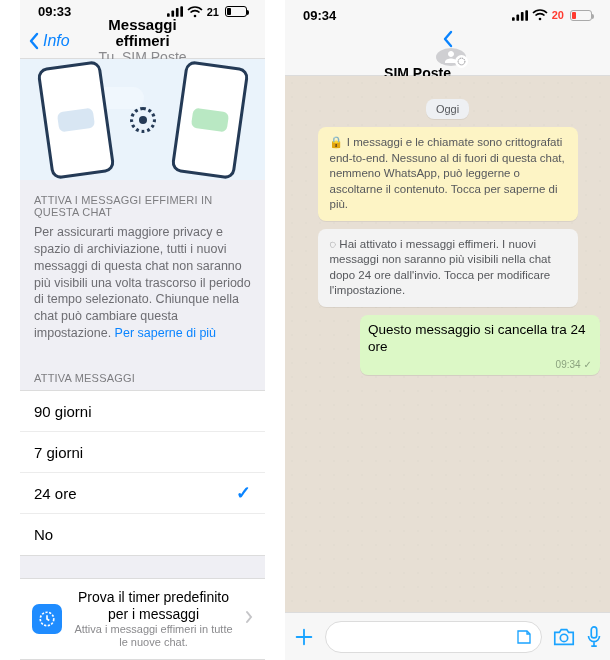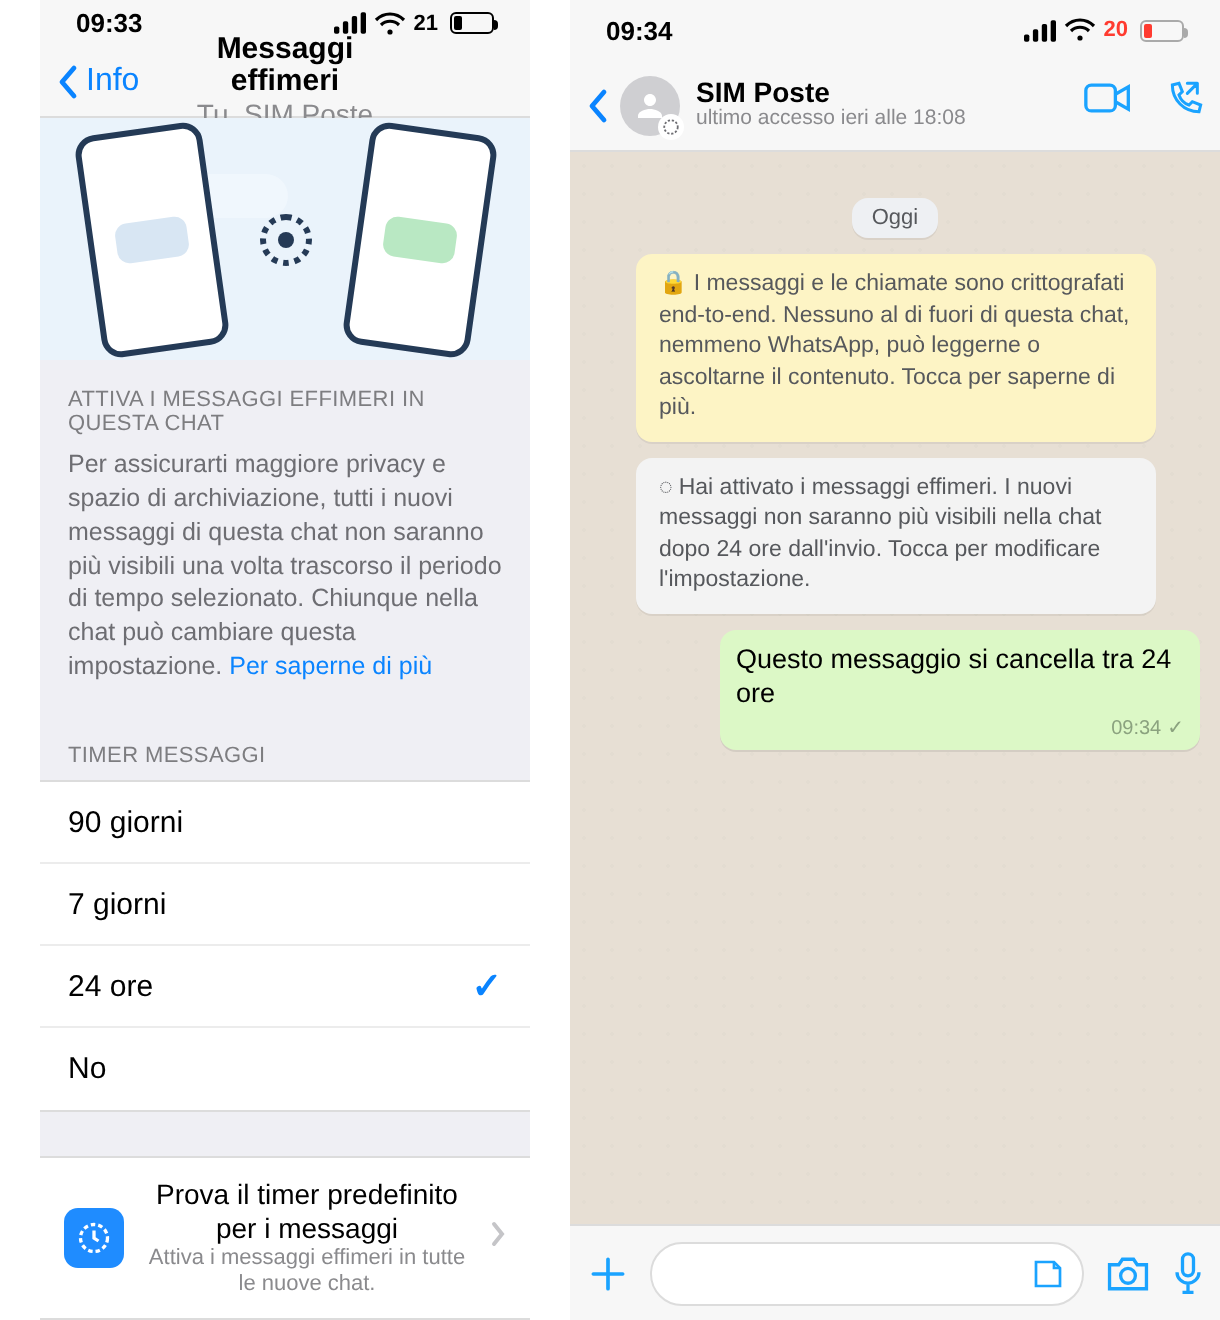--- a/index.html
+++ b/index.html
@@ -4,21 +4,21 @@
 <style>
   * { box-sizing: border-box; margin: 0; padding: 0; font-family: -apple-system, "Helvetica Neue", Arial, sans-serif; }
   body { width: 610px; height: 660px; display: flex; background: #fff; }
   .phone { width: 368px; height: 660px; position: relative; display: flex; flex-direction: column; background: #efeff4; margin-left: 20px; }
   .phone.right { background: #e7dfd4; }
   .statusbar { height: 30px; display: flex; align-items: center; justify-content: space-between; padding: 0 18px; background: #f7f7f7; font-size: 13px; font-weight: 600; }
   .phone.right .statusbar { background: #f7f7f7; }
   .st-right { display: flex; align-items: center; gap: 4px; }
   .signal, .wifi, .batt { display: inline-flex; align-items: center; }
   .navbar { height: 46px; display: flex; align-items: center; padding: 0 8px; background: #f7f7f7; border-bottom: 1px solid #dcdcdc; position: relative; }
-  .back { display: flex; align-items: center; color: #0A84FF; font-size: 16px; }
+  .back { display: flex; align-items: center; color: #0A84FF; font-size: 16px; font-style: italic; }
   .back-chev { width: 11px; height: 18px; }
   .nav-center { position: absolute; left: 50%; transform: translateX(-50%); text-align: center; line-height: 1.1; }
   .nav-title { font-size: 15px; font-weight: 600; }
   .nav-sub { font-size: 14px; color: #8a8a8d; text-align: center; }
   .illus { height: 155px; background: #eaf3fb; display: flex; align-items: center; justify-content: center; gap: 22px; overflow: hidden; position: relative; }
   .cloud { position: absolute; background: #f2f8fd; border-radius: 14px; opacity: .7; }
   .c1 { width: 60px; height: 22px; top: 28px; left: 64px; }
   .c2 { width: 50px; height: 18px; top: 78px; right: 26px; }
   .device { width: 64px; height: 112px; border: 3px solid #243a56; border-radius: 10px; background: #fff; display: flex; align-items: center; justify-content: center; position: relative; }
   .device.rot-l { transform: rotate(-8deg); }
@@ -35,21 +35,21 @@
   .row:last-child { border-bottom: none; }
   .check { color: #0A84FF; font-size: 18px; font-weight: 600; }
   .promo { margin-top: 22px; background: #fff; border-top: 1px solid #dcdcdc; border-bottom: 1px solid #dcdcdc; display: flex; align-items: center; padding: 10px 12px; gap: 10px; text-align: center; }
   .promo-icon { width: 30px; height: 30px; border-radius: 7px; background: #1f8cff; display: flex; align-items: center; justify-content: center; color: #fff; }
   .promo-text { flex: 1; line-height: 1.2; }
   .promo-title { font-size: 14px; font-weight: 500; }
   .promo-sub { font-size: 11px; color: #8a8a8d; }
   .promo-chev { color: #c5c5c8; }
 
   
-  .chat-nav { background: #f7f7f7; border-bottom: 1px solid #dcdcdc; height: 46px; display: flex; align-items: center; padding: 0 8px; }
+  .chat-nav { background: #f7f7f7; border-bottom: 1px solid #dcdcdc; height: 46px; display: flex; align-items: center; padding: 0 8px; flex-direction: column; }
   .avatar { width: 30px; height: 30px; border-radius: 50%; background: #cfcfd2; display: flex; align-items: center; justify-content: center; margin-left: 6px; position: relative; }
   .avatar svg { width: 18px; height: 18px; fill: #fff; }
   .badge-dm { position: absolute; right: -2px; bottom: -2px; width: 13px; height: 13px; background: #fff; border-radius: 50%; display: flex; align-items: center; justify-content: center; }
   .badge-dm svg { width: 9px; height: 9px; stroke: #6d6d72; }
   .chat-titlewrap { margin-left: 8px; line-height: 1.1; }
   .chat-title { font-size: 14px; font-weight: 600; }
   .chat-sub { font-size: 10.5px; color: #8a8a8d; }
   .chat-right { margin-left: auto; display: flex; gap: 16px; color: #1aa3ff; }
   .chat-body { flex: 1; background: #e7dfd4; background-image: radial-gradient(rgba(0,0,0,.015) 1px, transparent 1px); background-size: 14px 14px; padding: 23px 10px; display: flex; flex-direction: column; align-items: center; gap: 8px; overflow: hidden; }
   .pill { background: #eef0f3; color: #56585c; font-size: 11px; padding: 4px 10px; border-radius: 8px; box-shadow: 0 1px 0 rgba(0,0,0,.06); }
@@ -124,21 +124,21 @@
         <div class="bubble green"></div>
       </div>
   </div>
 
   <div class="section-label">ATTIVA I MESSAGGI EFFIMERI IN QUESTA CHAT</div>
   <div class="section-desc">
     <span>Per assicurarti maggiore privacy e spazio di archiviazione, tutti i nuovi messaggi di questa chat non saranno più visibili una volta trascorso il periodo di tempo selezionato. Chiunque nella chat può cambiare questa impostazione.</span>
     <a href="#">Per saperne di più</a>
   </div>
 
-  <div class="section-label">TIMER MESSAGGI</div>
+  <div class="section-label">ATTIVA MESSAGGI</div>
   <div class="list">
     <div class="row">
       <span>90 giorni</span>
     </div>
     <div class="row">
       <span>7 giorni</span>
     </div>
     <div class="row">
       <span>24 ore</span>
       <span class="check">✓</span>

